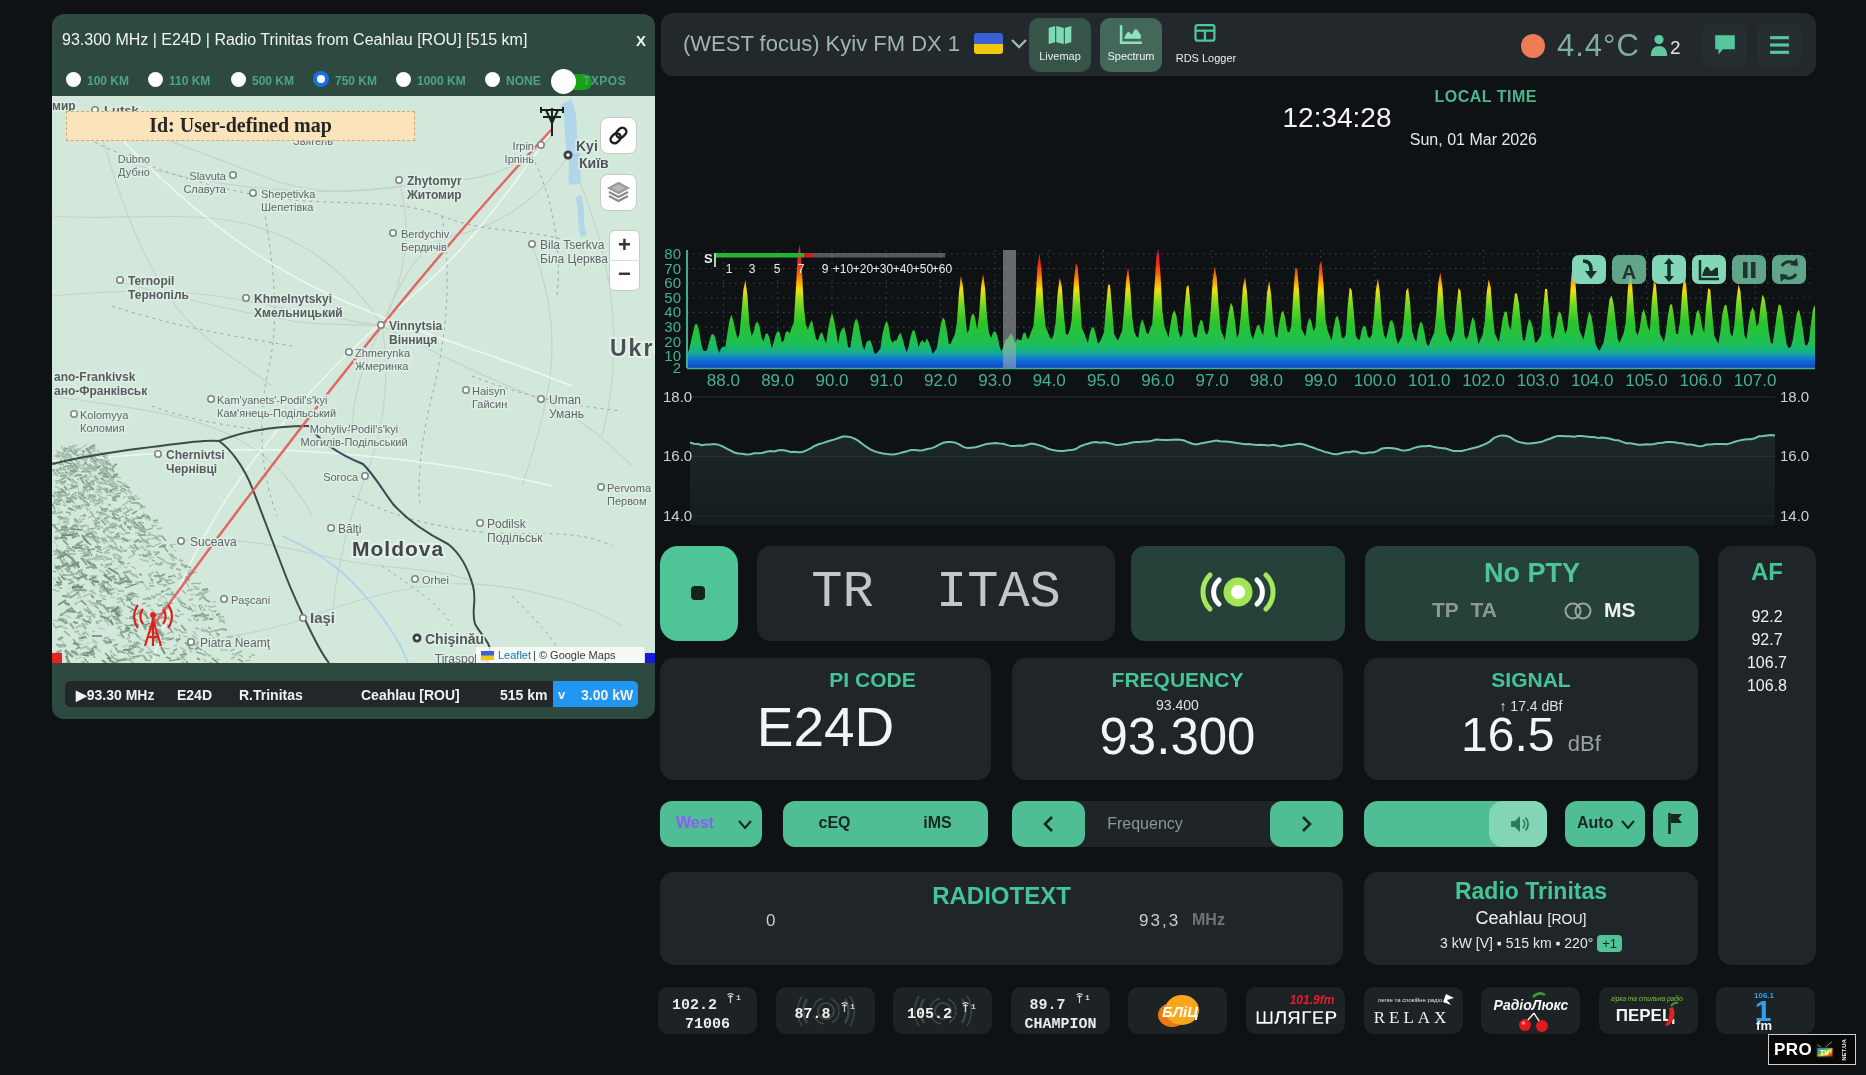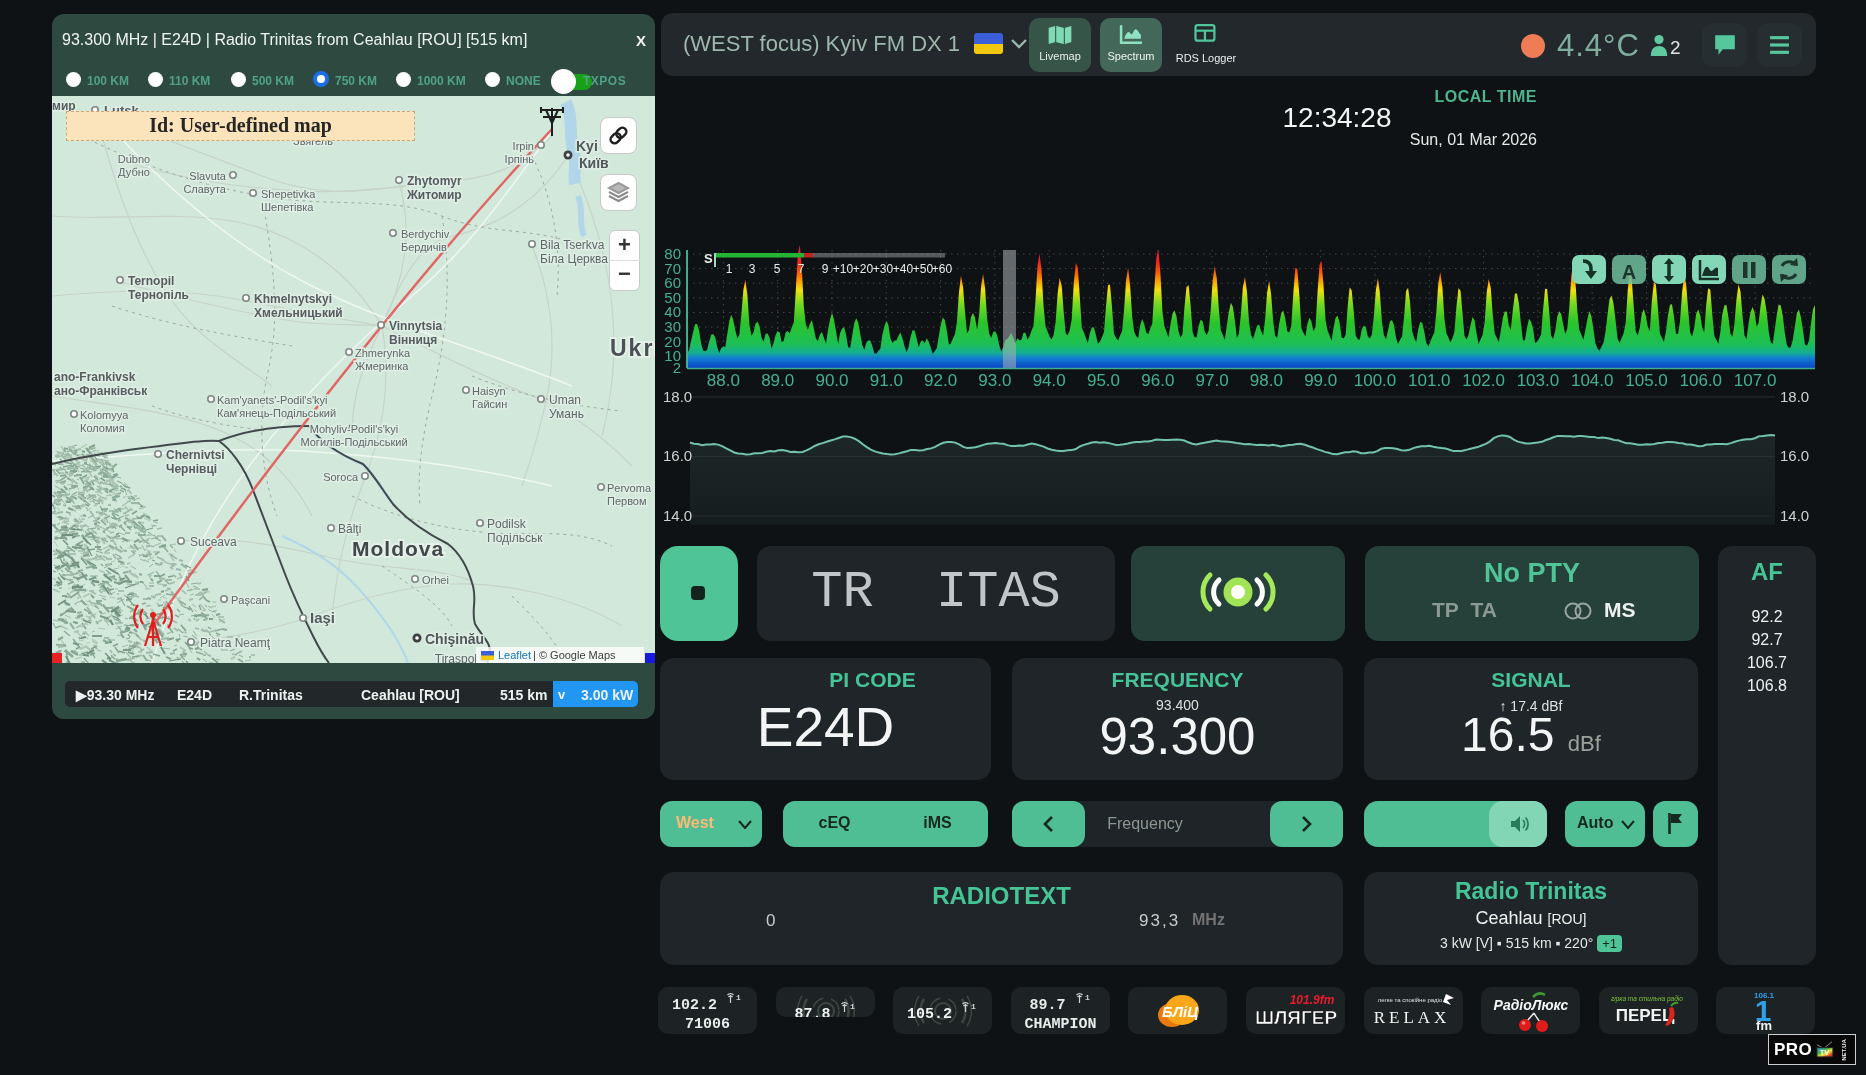--- a/index.html
+++ b/index.html
@@ -240,21 +240,21 @@
 <div class="panel" style="left:1012px;top:658px;width:331px;height:122px;"></div>
 <div class="abs" style="left:1012px;top:668px;width:331px;text-align:center;font-size:21px;font-weight:bold;color:#45c496;">FREQUENCY</div>
 <div class="abs" style="left:1012px;top:697px;width:331px;text-align:center;font-size:14px;color:#dde1df;">93.400</div>
 <div class="abs" style="left:1012px;top:707px;width:331px;text-align:center;font-size:51px;font-weight:300;color:#f3f5f4;">93.300</div>
 <div class="panel" style="left:1364px;top:658px;width:334px;height:122px;"></div>
 <div class="abs" style="left:1364px;top:668px;width:334px;text-align:center;font-size:21px;font-weight:bold;color:#45c496;">SIGNAL</div>
 <div class="abs" style="left:1364px;top:698px;width:334px;text-align:center;font-size:14px;color:#dde1df;">↑ 17.4 dBf</div>
 <div class="abs" style="left:1364px;top:707px;width:334px;text-align:center;font-size:48px;font-weight:300;color:#f3f5f4;">16.5 <span style="font-size:22px;color:#9aa29e;">dBf</span></div>
 
 <div class="tbtn" style="left:660px;top:801px;width:102px;height:46px;"></div>
-<div class="abs" style="left:676px;top:814px;font-size:16px;font-weight:bold;color:#fdba74;">West</div>
+<div class="abs" style="left:676px;top:814px;font-size:16px;font-weight:bold;color:#8b5cf6;">West</div>
 <svg class="abs" style="left:738px;top:820px;" width="14" height="9" viewBox="0 0 14 9">
     <path d="M1 1 L7 8 L13 1" stroke="#16281f" stroke-width="2" fill="none"></path>
   </svg>
 <div class="tbtn" style="left:783px;top:801px;width:205px;height:46px;"></div>
 <div class="abs" style="left:783px;top:814px;width:103px;text-align:center;font-size:16px;font-weight:bold;color:#16281f;">cEQ</div>
 <div class="abs" style="left:886px;top:814px;width:103px;text-align:center;font-size:16px;font-weight:bold;color:#16281f;">iMS</div>
 <div class="abs" style="left:1012px;top:801px;width:331px;height:46px;background:#1e2427;border-radius:12px;"></div>
 <div class="tbtn" style="left:1012px;top:801px;width:73px;height:46px;border-radius:12px;"></div>
 <svg class="abs" style="left:1043px;top:815px;" width="11" height="18" viewBox="0 0 11 18">
     <path d="M9 2 L2 9 L9 16" stroke="#16281f" stroke-width="2.6" fill="none"></path>
@@ -293,21 +293,21 @@
 
 <div class="abs" style="left:658px;top:987px;width:99px;height:47px;background:#1d2224;border-radius:10px;overflow:hidden;">
     <div style="text-align:center;font-family:'Liberation Mono',monospace;color:#e8ecea;font-size:15px;font-weight:bold;line-height:19px;padding-top:5px;">102.2&nbsp;<svg width="17" height="13" viewBox="0 0 17 13" style="vertical-align:4px;">
         <g stroke="#cfd4d2" stroke-width="1.2" fill="none">
 <line x1="4.5" y1="3" x2="4.5" y2="11"></line>
           <path d="M1.5 3 a4 4 0 0 1 6 0 M2.5 5 a2.7 2.7 0 0 1 4 0"></path>
         </g>
 <text x="10" y="8" font-size="8" fill="#cfd4d2" font-family="Liberation Mono">1</text>
       </svg><br>71006</div>
   </div>
-<div class="abs" style="left:776px;top:987px;width:99px;height:30px;background:#1d2224;border-radius:10px;overflow:hidden;">
+<div class="abs" style="left:776px;top:987px;width:99px;height:47px;background:#1d2224;border-radius:10px;overflow:hidden;">
     <div style="position:relative;height:100%;">
       <svg class="abs" style="left:14px;top:2px;" width="72" height="44" viewBox="0 0 72 44">
         <g stroke="#4b5750" fill="none" opacity="0.7">
 <circle cx="36" cy="22" r="8" stroke-width="2"></circle>
           <circle cx="36" cy="22" r="13" stroke-width="1.5" stroke-dasharray="14 8"></circle>
 <path d="M17 10 a22 22 0 0 0 0 24 M55 10 a22 22 0 0 1 0 24" stroke-width="2.5"></path>
 <path d="M12 7 a28 28 0 0 0 0 30 M60 7 a28 28 0 0 1 0 30" stroke-width="1.5"></path>
         </g>
       </svg>
       <div class="abs" style="left:0;top:14px;width:100%;text-align:center;font-family:'Liberation Mono',monospace;color:#eef1ef;font-size:15px;font-weight:bold;">87.8&nbsp;<svg width="17" height="13" viewBox="0 0 17 13" style="vertical-align:4px;">

